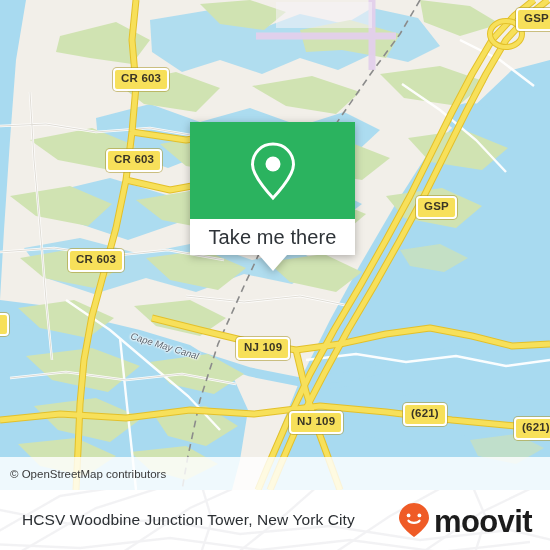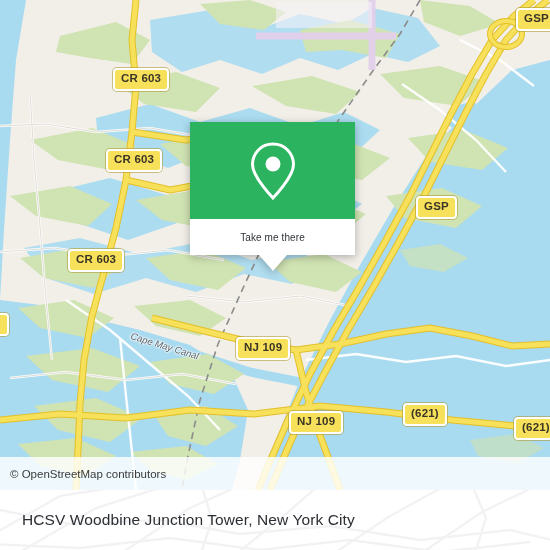--- a/index.html
+++ b/index.html
@@ -67,21 +67,21 @@
   }
   #popup-head {
     background: #2bb35f;
     height: 97px;
     display: flex; align-items: center; justify-content: center;
   }
   #popup-foot {
     background: #ffffff;
     height: 36px;
     display: flex; align-items: center; justify-content: center;
-    font-size: 10px;
+    font-size: 20px;
     color: #2e3338;
     letter-spacing: .1px;
   }
   #popup-tail {
     position: absolute;
     left: 50%; top: 133px;
     transform: translateX(-50%);
     width: 0; height: 0;
     border-left: 14px solid transparent;
     border-right: 14px solid transparent;
@@ -323,15 +323,25 @@
         <path d="M-10,54 L80,58 L170,48 L260,60 L350,50 L440,62 L530,52"></path>
         <path d="M200,-10 L212,30 L200,66"></path>
         <path d="M470,-10 L486,28 L474,66"></path>
       </g>
     </svg>
 
     <div id="footer-title">
       <span>HCSV Woodbine Junction Tower, New York City</span>
     </div>
 
+    <div id="footer-logo">
+      <svg width="32" height="36" viewBox="0 0 32 36">
+        <path d="M16 1 C7.7 1 1 7.7 1 16 C1 24.5 16 35 16 35
+                 C16 35 31 24.5 31 16 C31 7.7 24.3 1 16 1 Z" fill="#ef5b26"></path>
+        <circle cx="10.6" cy="13.4" r="1.9" fill="#ffffff"></circle>
+        <circle cx="21.4" cy="13.4" r="1.9" fill="#ffffff"></circle>
+        <path d="M10.4 18.6 C12.4 21.6 19.6 21.6 21.6 18.6" fill="none" stroke="#ffffff" stroke-width="2.1" stroke-linecap="round"></path>
+      </svg>
+      <span id="moovit-word">moovit</span>
+    </div>
   </div>
 
 </div>
 
 </body></html>

